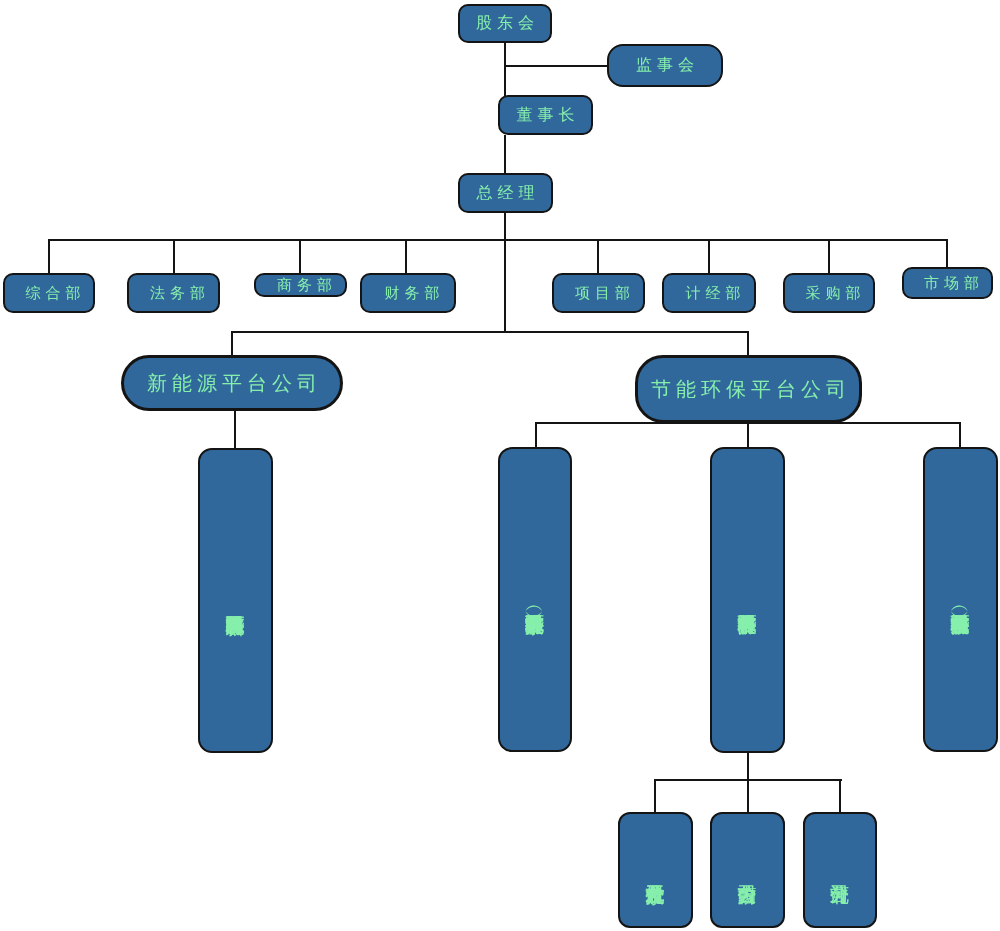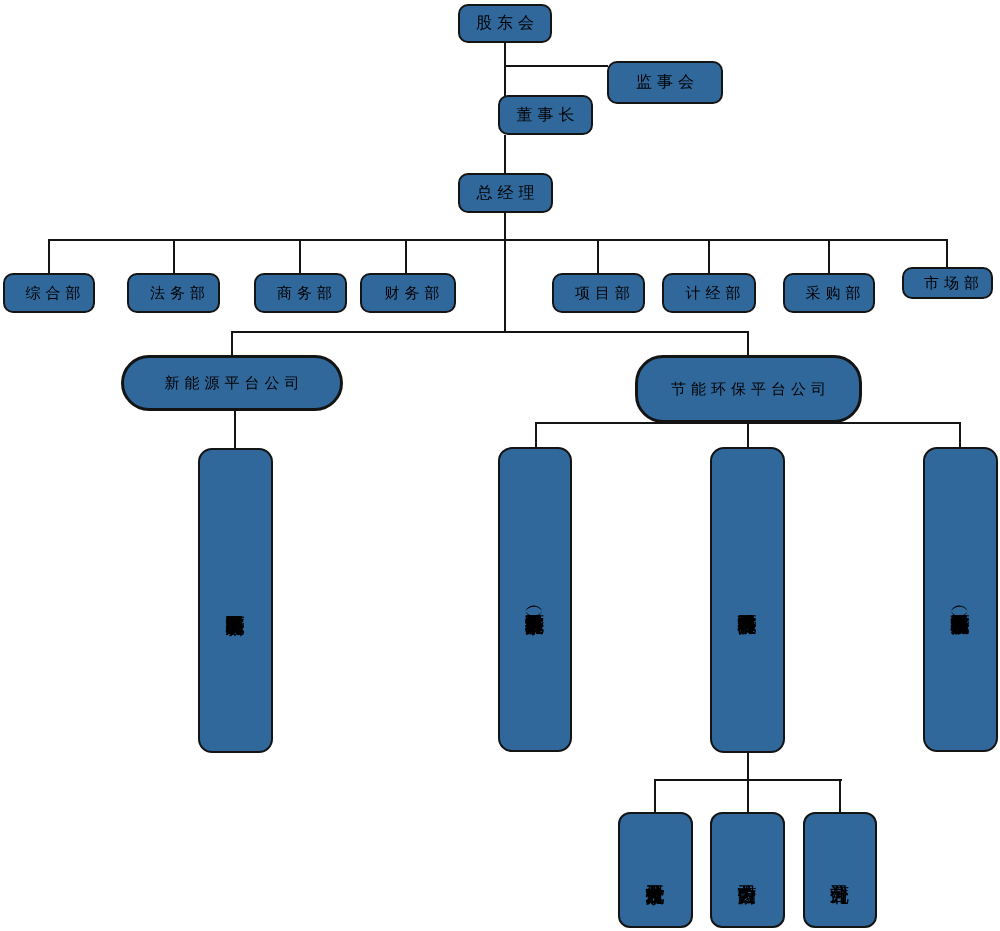--- a/index.html
+++ b/index.html
@@ -8,31 +8,31 @@
     width:1000px;height:931px;
     background:#ffffff;
     font-family:"DejaVu Sans","Liberation Sans",sans-serif;
     overflow:hidden;
   }
   .node{
     position:absolute;
     background:#31689B;
     border:2px solid #141414;
     border-radius:10px;
-    color:#000000;
+    color:#86efac;
     display:flex;
     align-items:center;
     justify-content:center;
     box-sizing:border-box;
     font-size:16px;
     letter-spacing:5px;
     text-indent:5px;
     white-space:nowrap;
   }
-  .pill{border-radius:28px;border-width:3px;font-size:15px;}
+  .pill{border-radius:28px;border-width:3px;font-size:20px;}
   .dept{font-size:15px;padding-left:8px;}
   .vnode{
     border-radius:14px;
     letter-spacing:0;
     text-indent:0;
     white-space:normal;
   }
   .vtext{
     display:inline-block;
     writing-mode:vertical-rl;
@@ -41,27 +41,27 @@
     font-size:19px;
     line-height:25px;
   }
   .vtall{height:287px;}
   .vshort{height:100px;}
   .branch{border-radius:12px;}
   .line{position:absolute;background:#141414;}
 
   
   .n-shareholders{left:458px;top:4px;width:94px;height:39px;}
-  .n-supervisory {left:607px;top:61px;width:116px;height:43px;border-radius:10px;text-align:center;}
+  .n-supervisory {left:607px;top:44px;width:116px;height:43px;border-radius:16px;text-align:center;}
   .n-chairman    {left:458px;top:95px;width:95px;height:40px;margin-left:40px;}
   .n-gm          {left:458px;top:173px;width:95px;height:40px;}
 
   .d0{left:3px;top:273px;width:92px;height:40px;}
   .d1{left:127px;top:273px;width:93px;height:40px;}
-  .d2{left:254px;top:273px;width:93px;height:40px;}
+  .d2{left:254px;top:273px;width:93px;height:24px;}
   .d3{left:360px;top:273px;width:96px;height:40px;}
   .d4{left:552px;top:273px;width:93px;height:40px;}
   .d5{left:662px;top:273px;width:94px;height:40px;}
   .d6{left:783px;top:273px;width:92px;height:40px;}
   .d7{left:902px;top:267px;width:91px;height:32px;}
 
   .p0{left:121px;top:355px;width:222px;height:56px;}
   .p1{left:635px;top:355px;width:227px;height:68px;}
 
   .s0{left:198px;top:448px;width:75px;height:305px;}

